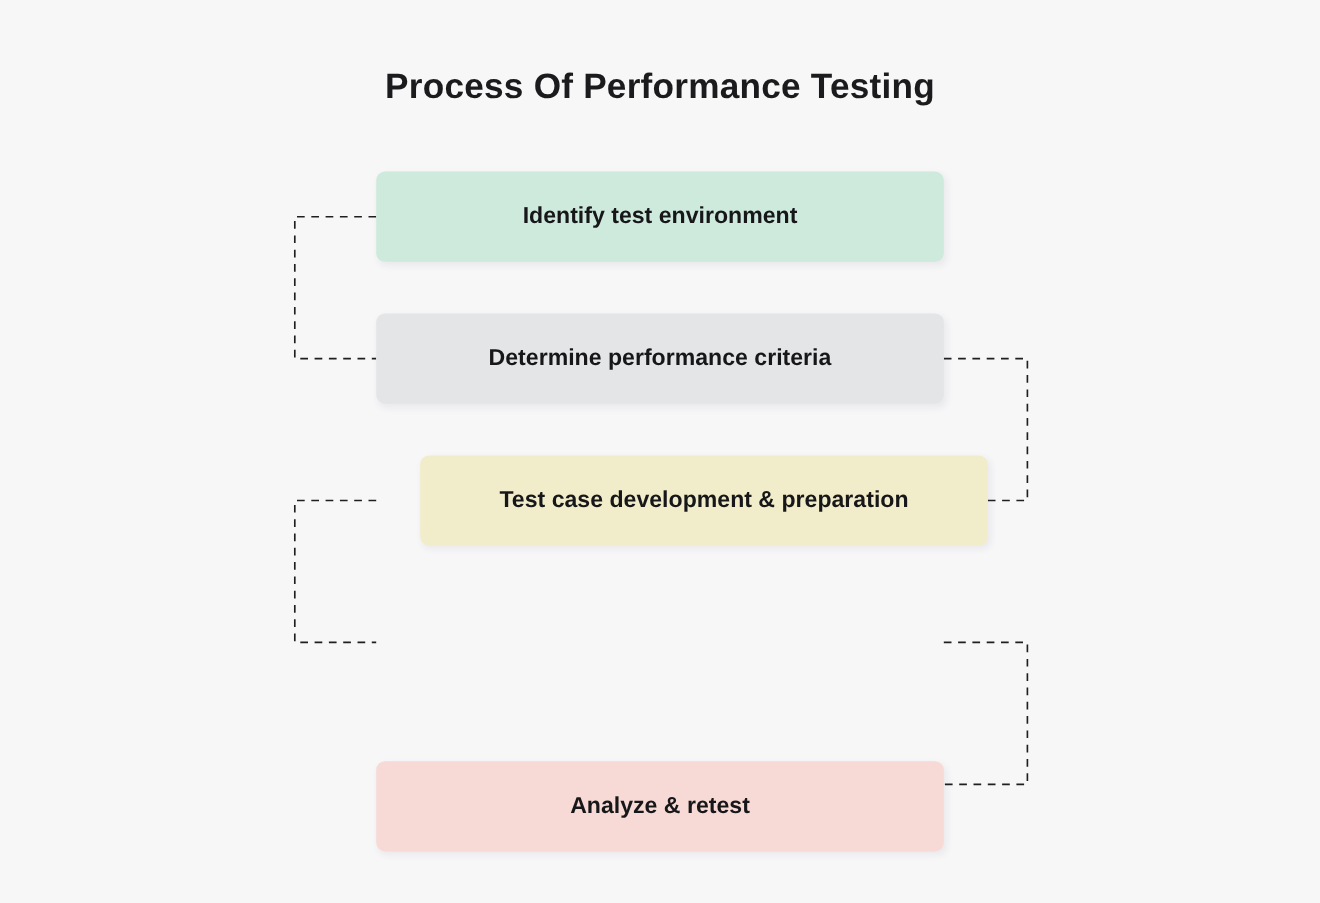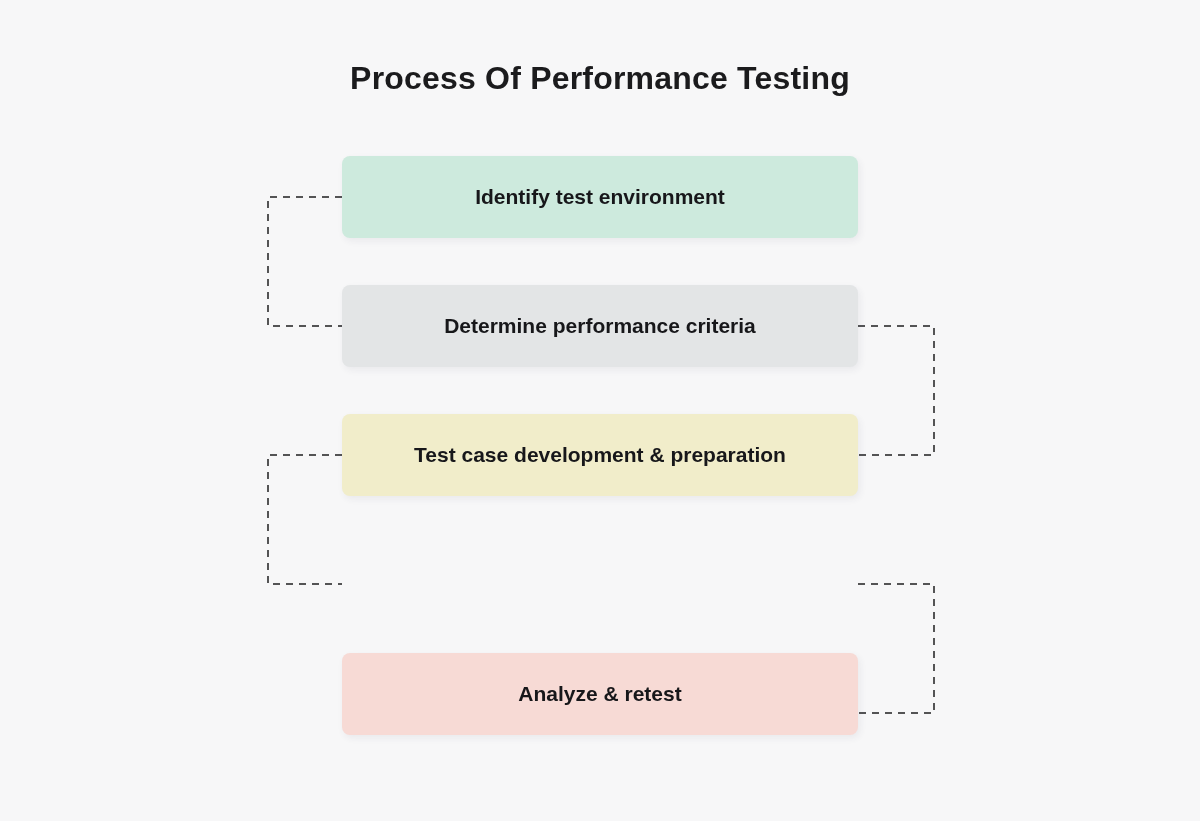--- a/index.html
+++ b/index.html
@@ -54,23 +54,23 @@
     box-shadow: 2px 3px 7px rgba(60, 60, 80, 0.07);
   }
   .step-label {
     font-size: 21px;
     font-weight: 700;
     color: #17171a;
     text-align: center;
   }
   .step-1 { top: 156px; }
   .step-2 { top: 285px; }
-  .step-3 { top: 414px; }
+  .step-3 { top: 414px; margin-left: 40px; }
   .step-4 { top: 543px; }
-  .step-5 { top: 653px; }
+  .step-5 { top: 692px; }
 </style>
 </head>
 <body>
 
 <div class="canvas" style="background-color: rgb(247, 247, 248);">
 
   <h1 class="diagram-title">Process Of Performance Testing</h1>
 
   <svg class="connectors" viewBox="0 0 1200 821" xmlns="http://www.w3.org/2000/svg" aria-hidden="true">
     <path class="connector" d="M 342 197 L 268 197 L 268 326 L 342 326" style="stroke: rgb(31, 31, 31);"></path>

